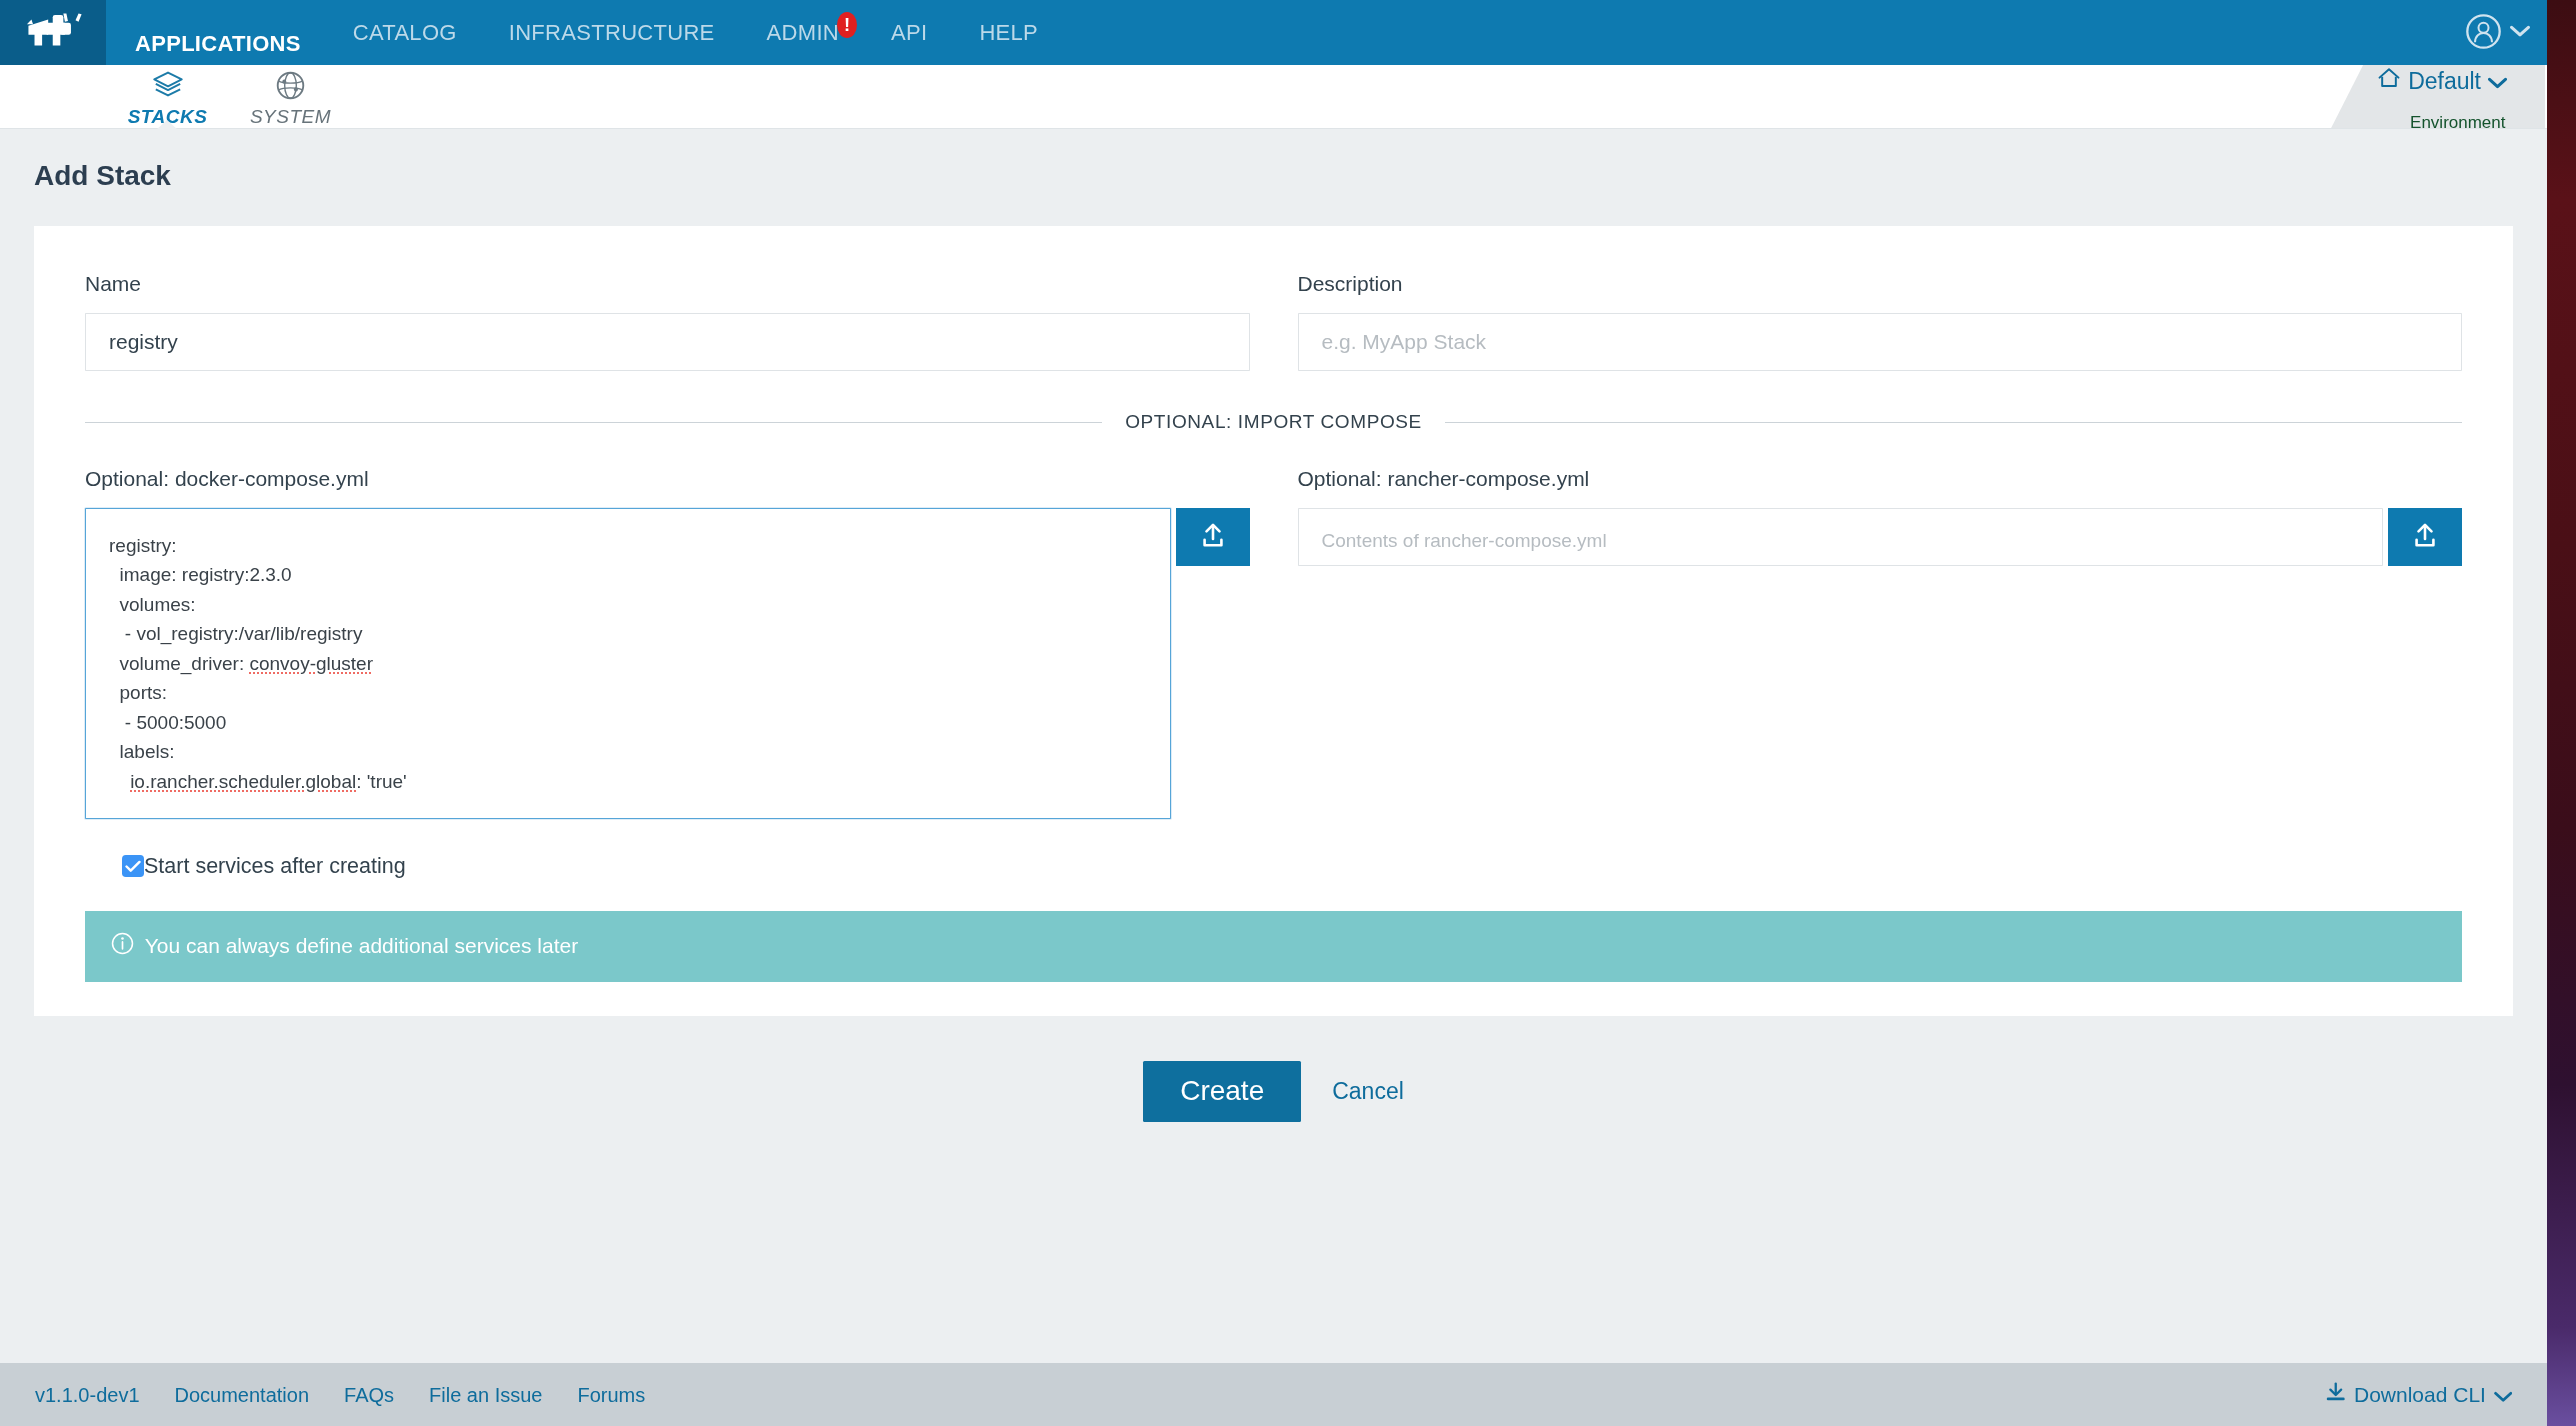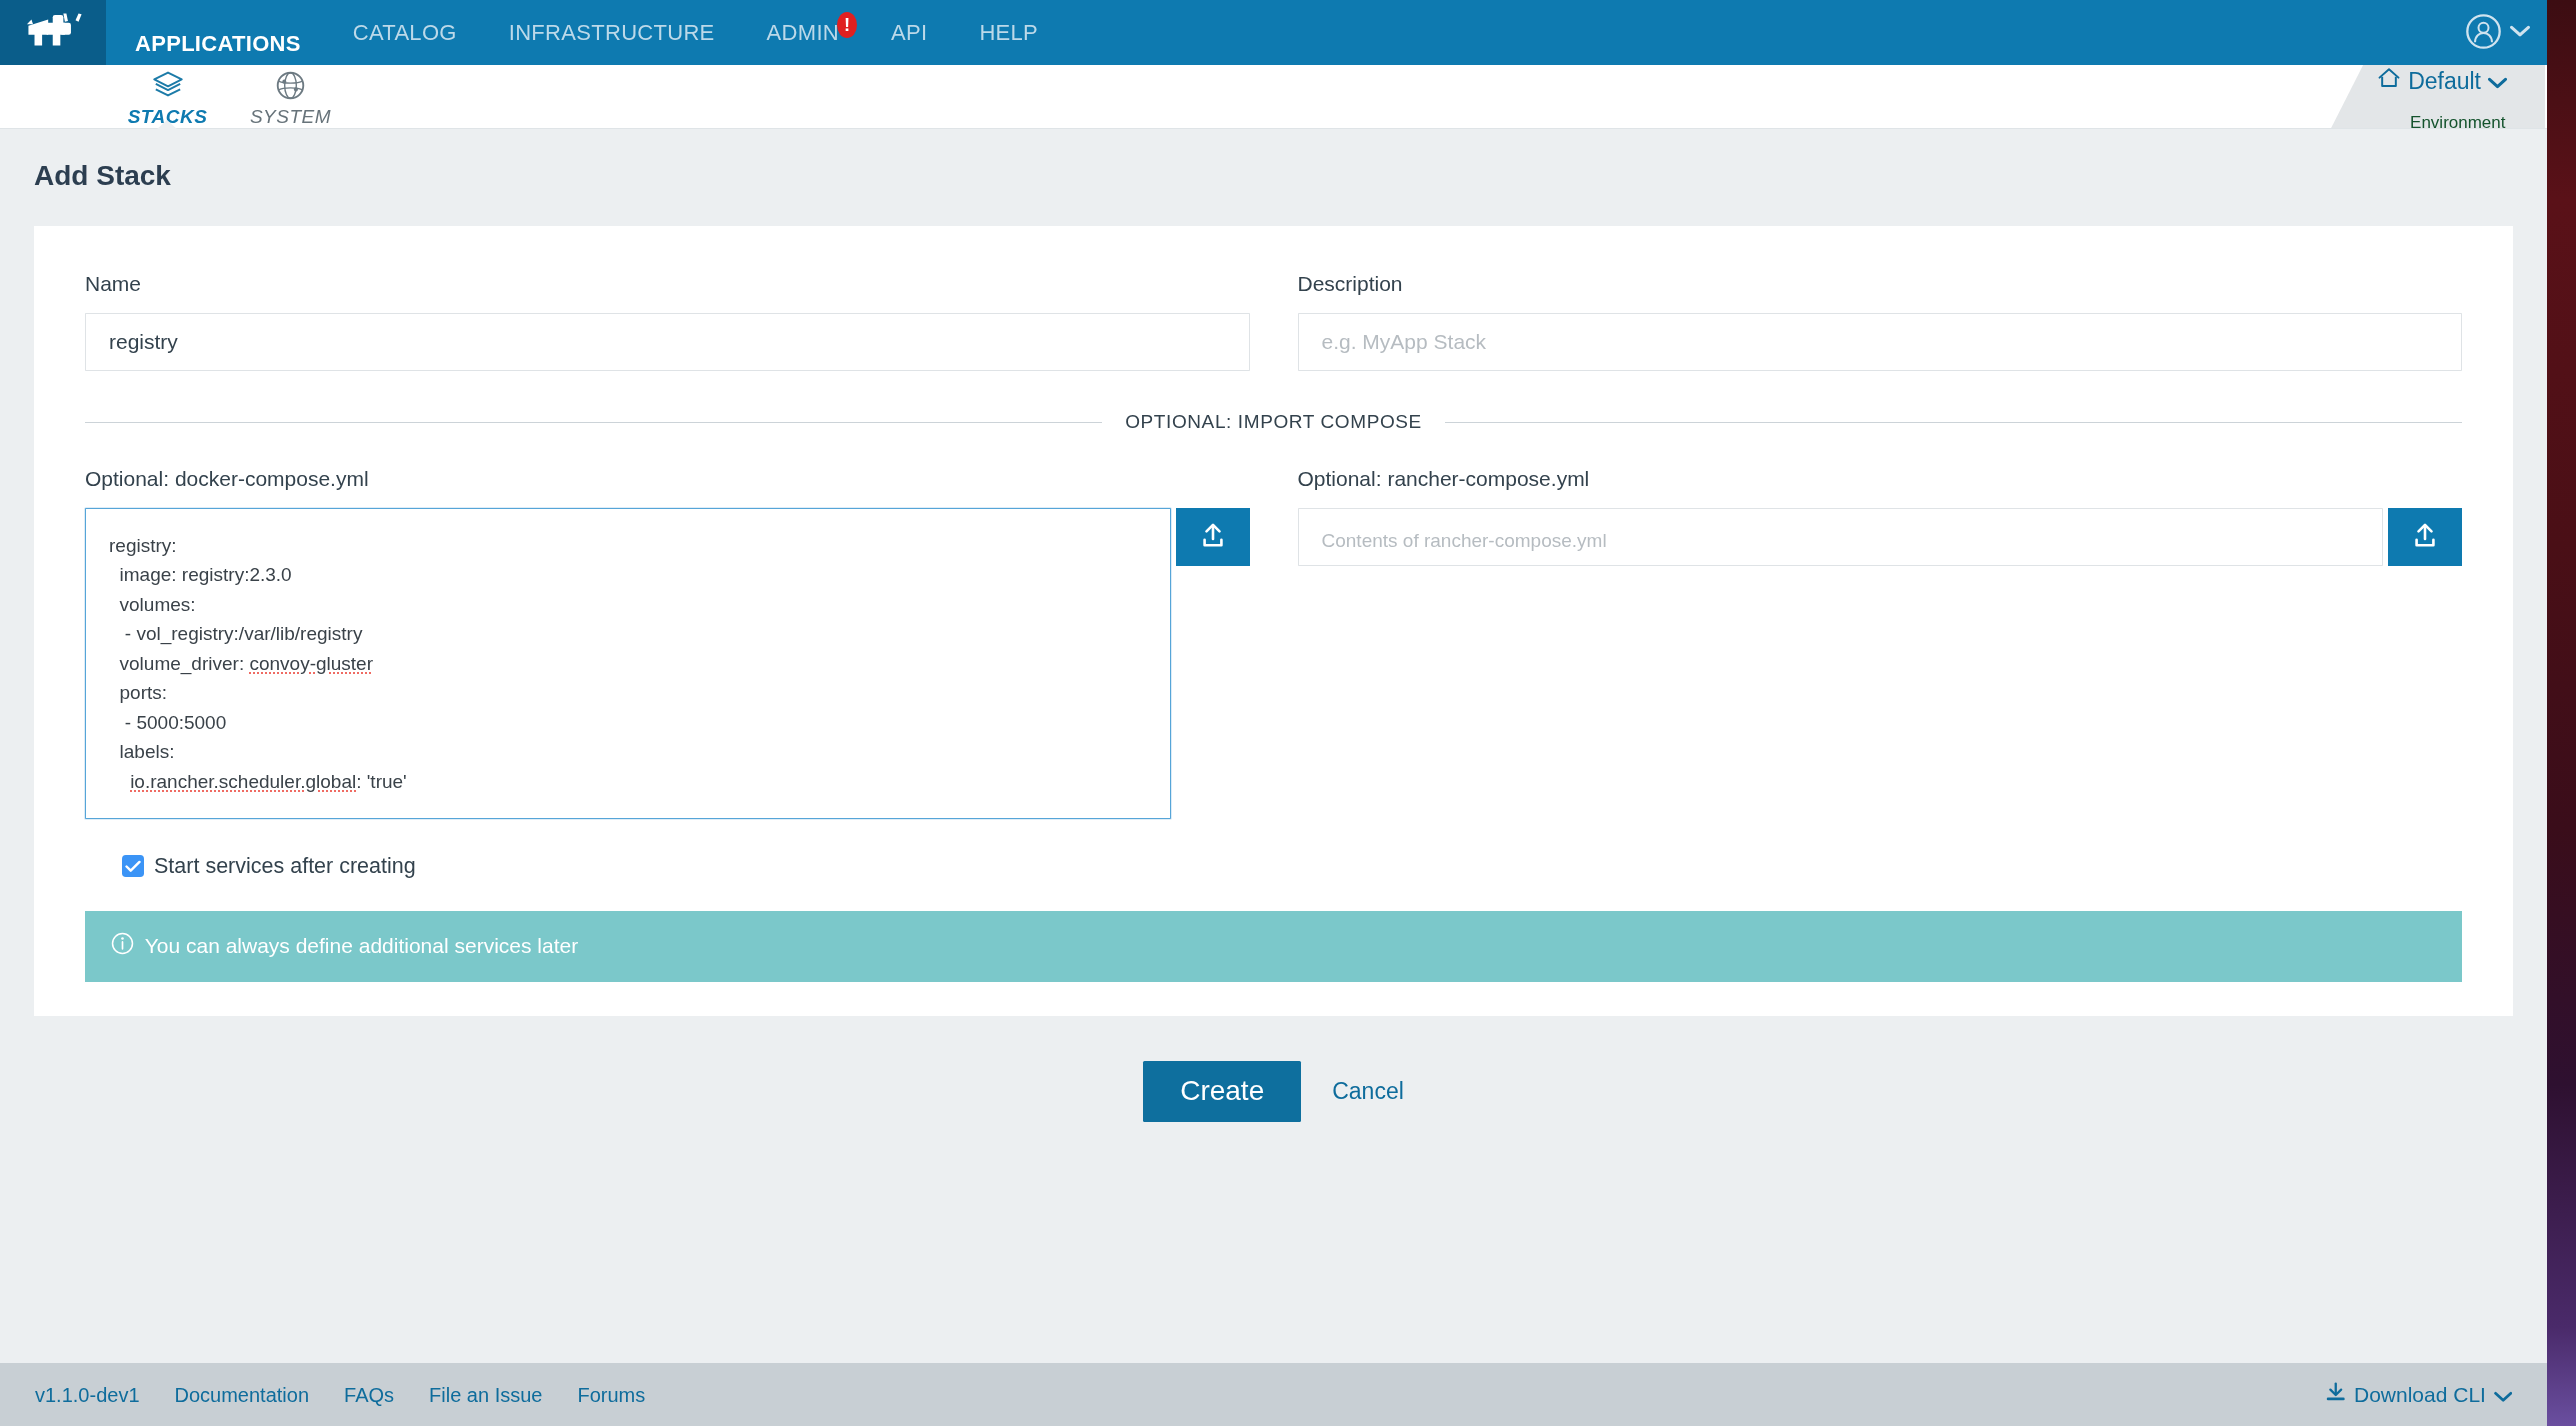--- a/index.html
+++ b/index.html
@@ -231,21 +231,21 @@
     background: #0e7ab0;
     border: none;
     display: flex; align-items: center; justify-content: center;
     cursor: pointer;
     flex: 0 0 auto;
     margin-left: 4.6px;
   }
 
   
   #start-services {
-    display: flex; align-items: center; gap: 10px;
+    display: flex; align-items: center; 
     margin: 35px 0 0 37px;
     cursor: pointer;
   }
   .cb {
     width: 22px; height: 22px;
     border-radius: 3.8px;
     background: #3b94f6;
     display: flex; align-items: center; justify-content: center;
     flex: 0 0 auto;
   }

